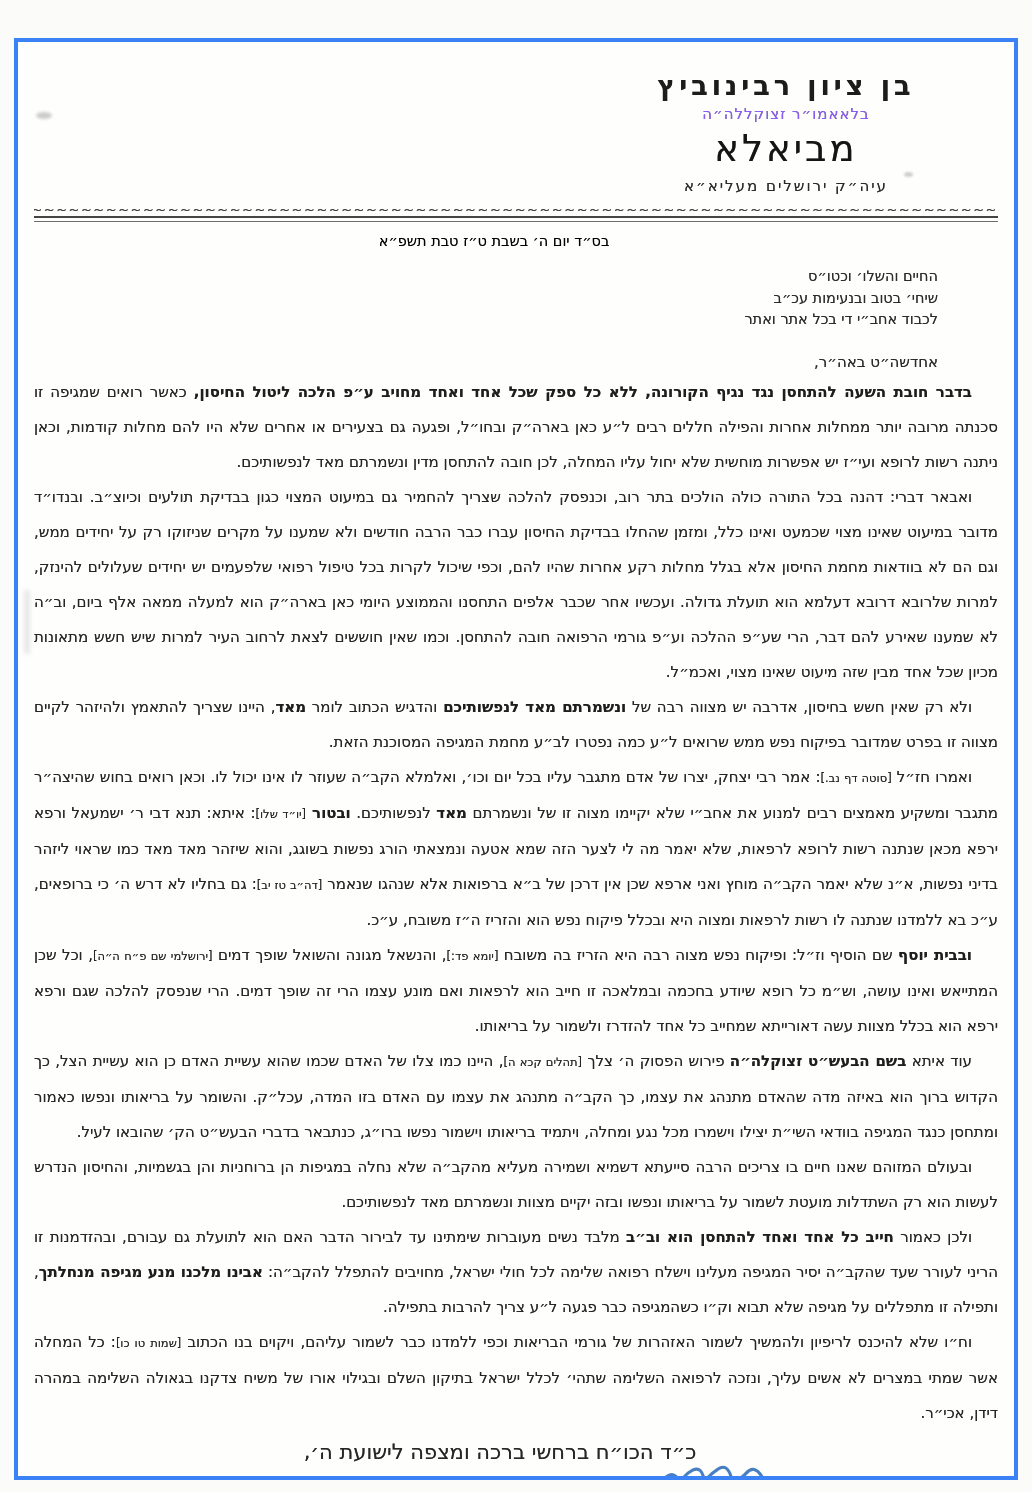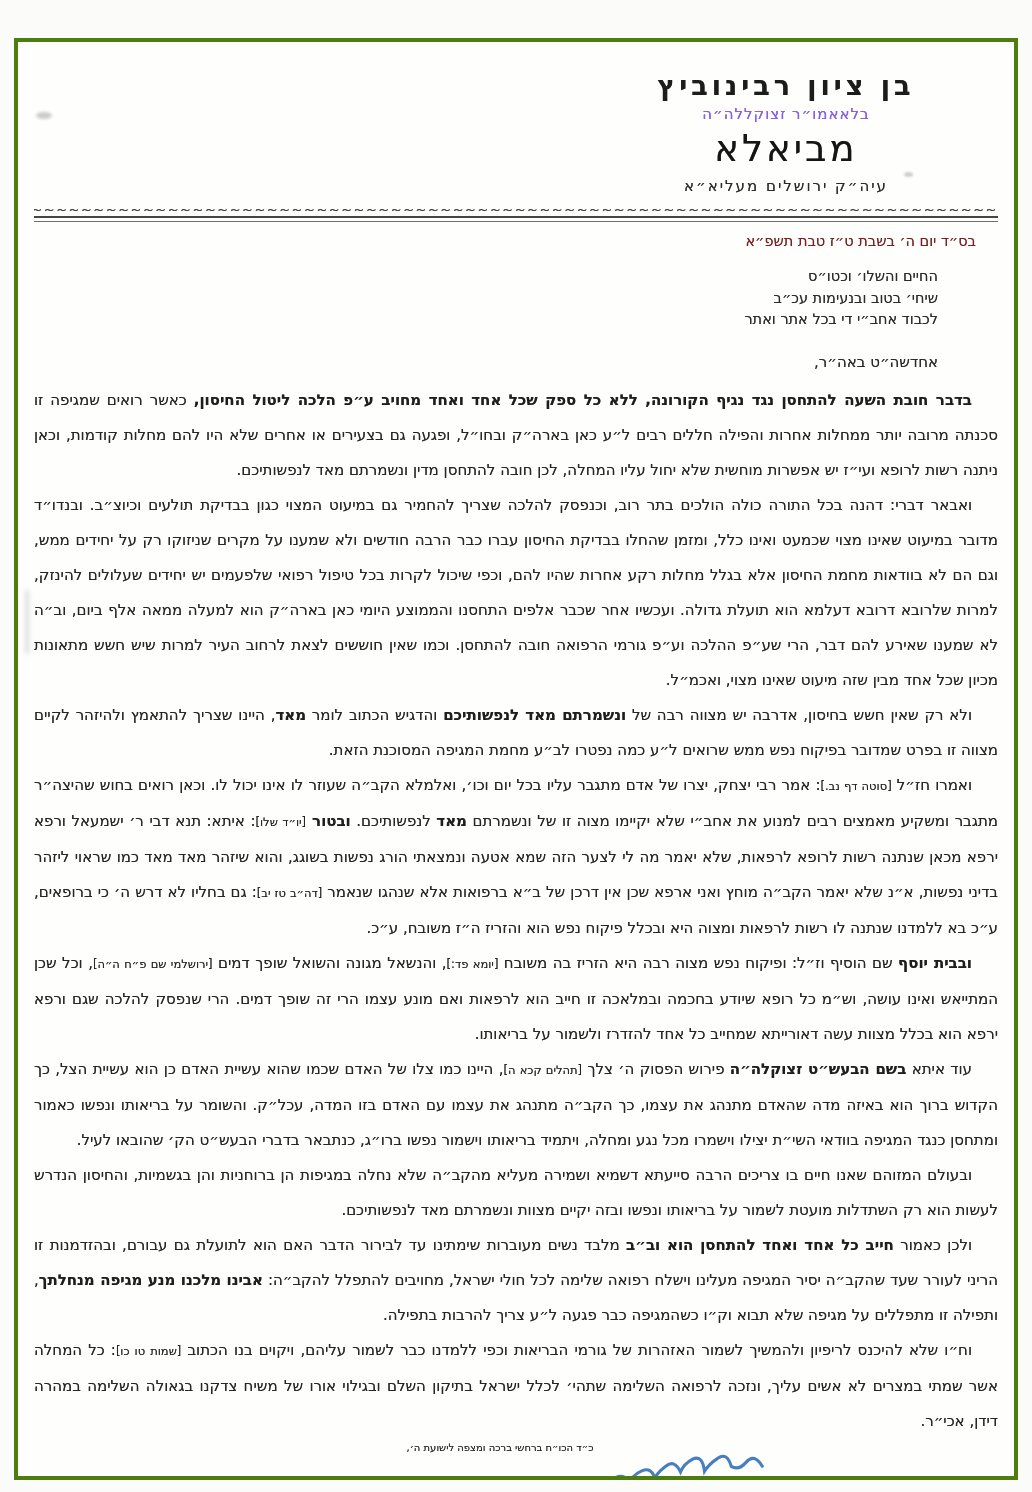--- a/index.html
+++ b/index.html
@@ -8,21 +8,21 @@
     background:#f3f3f1;
     font-family:"DejaVu Sans", sans-serif;
     overflow:hidden;
   }
   .canvas { position:relative; width:1032px; height:1492px; background:#fbfbfa; }
   .sheet {
     position:absolute; left:14px; top:38px;
     width:1004px; height:1442px;
     box-sizing:border-box;
     background:#fefefd;
-    border:4px solid #4d7c0f;
+    border:4px solid #3b82f6;
     padding:0 16px;
     color:#272727;
     overflow:hidden;
     text-shadow:0 0 0.6px rgba(50,50,50,0.65);
   }
   .smudge { position:absolute; pointer-events:none; }
   .s1 { left:18px; top:70px; width:16px; height:7px; border-radius:50%; background:#8f8f8f; opacity:.45; filter:blur(1.5px); }
   .s2 { left:6px; top:548px; width:6px; height:64px; background:#b5b5b5; opacity:.30; filter:blur(2px); }
   .s3 { left:886px; top:130px; width:9px; height:5px; border-radius:50%; background:#9f9f9f; opacity:.5; filter:blur(1px); }
 
@@ -34,31 +34,31 @@
   .lh-lineage { font-size:15px; letter-spacing:1px; margin-top:3px; color:#8b5cf6; }
   .lh-place { font-size:37px; font-weight:normal; letter-spacing:3px; margin-top:5px; line-height:42px; color:#151515; }
   .lh-city  { font-size:15px; letter-spacing:2px; margin-top:7px; color:#2a2a2a; }
 
   .sep-tildes {
     margin-top:9px; height:11px; overflow:hidden; white-space:nowrap;
     font-size:13px; line-height:11px; letter-spacing:1.5px; color:#3c3c3c; text-align:center;
   }
   .sep-line { margin-top:1px; height:3px; border-top:2px solid #454545; border-bottom:1px solid #6e6e6e; }
 
-  .date-line { margin-top:11px; font-size:14.5px; color:#7f1d1d; transform:translateX(-22px); }
+  .date-line { margin-top:11px; text-align:center; font-size:14.5px; color:#000000; transform:translateX(-22px); }
 
   .address { margin-top:17px; margin-right:60px; font-size:14.5px; line-height:21.5px; color:#2b2b2b; }
   .greeting { margin-top:22px; margin-right:60px; font-size:15px; color:#2b2b2b; }
 
-  .body-text { margin-top:12px; font-size:15px; line-height:35px; text-align:justify; color:#262626; }
+  .body-text { margin-top:4px; font-size:15px; line-height:35px; text-align:justify; color:#262626; }
   .para { margin:0; text-indent:26px; }
   .para .bold { font-weight:bold; color:#1e1e1e; }
   .para .small { font-size:11.5px; }
 
-  .signoff { margin-top:3px; text-align:center; font-size:10px; transform:translateX(-16px); color:#262626; }
+  .signoff { margin-top:9px; text-align:center; font-size:21px; transform:translateX(-16px); color:#262626; }
 
   .sig-wrap {
     width:360px; margin:2px auto 0 auto;
     transform:translateX(94px) rotate(-4deg);
   }
 </style>
 </head>
 <body>
 
 <div class="canvas">

